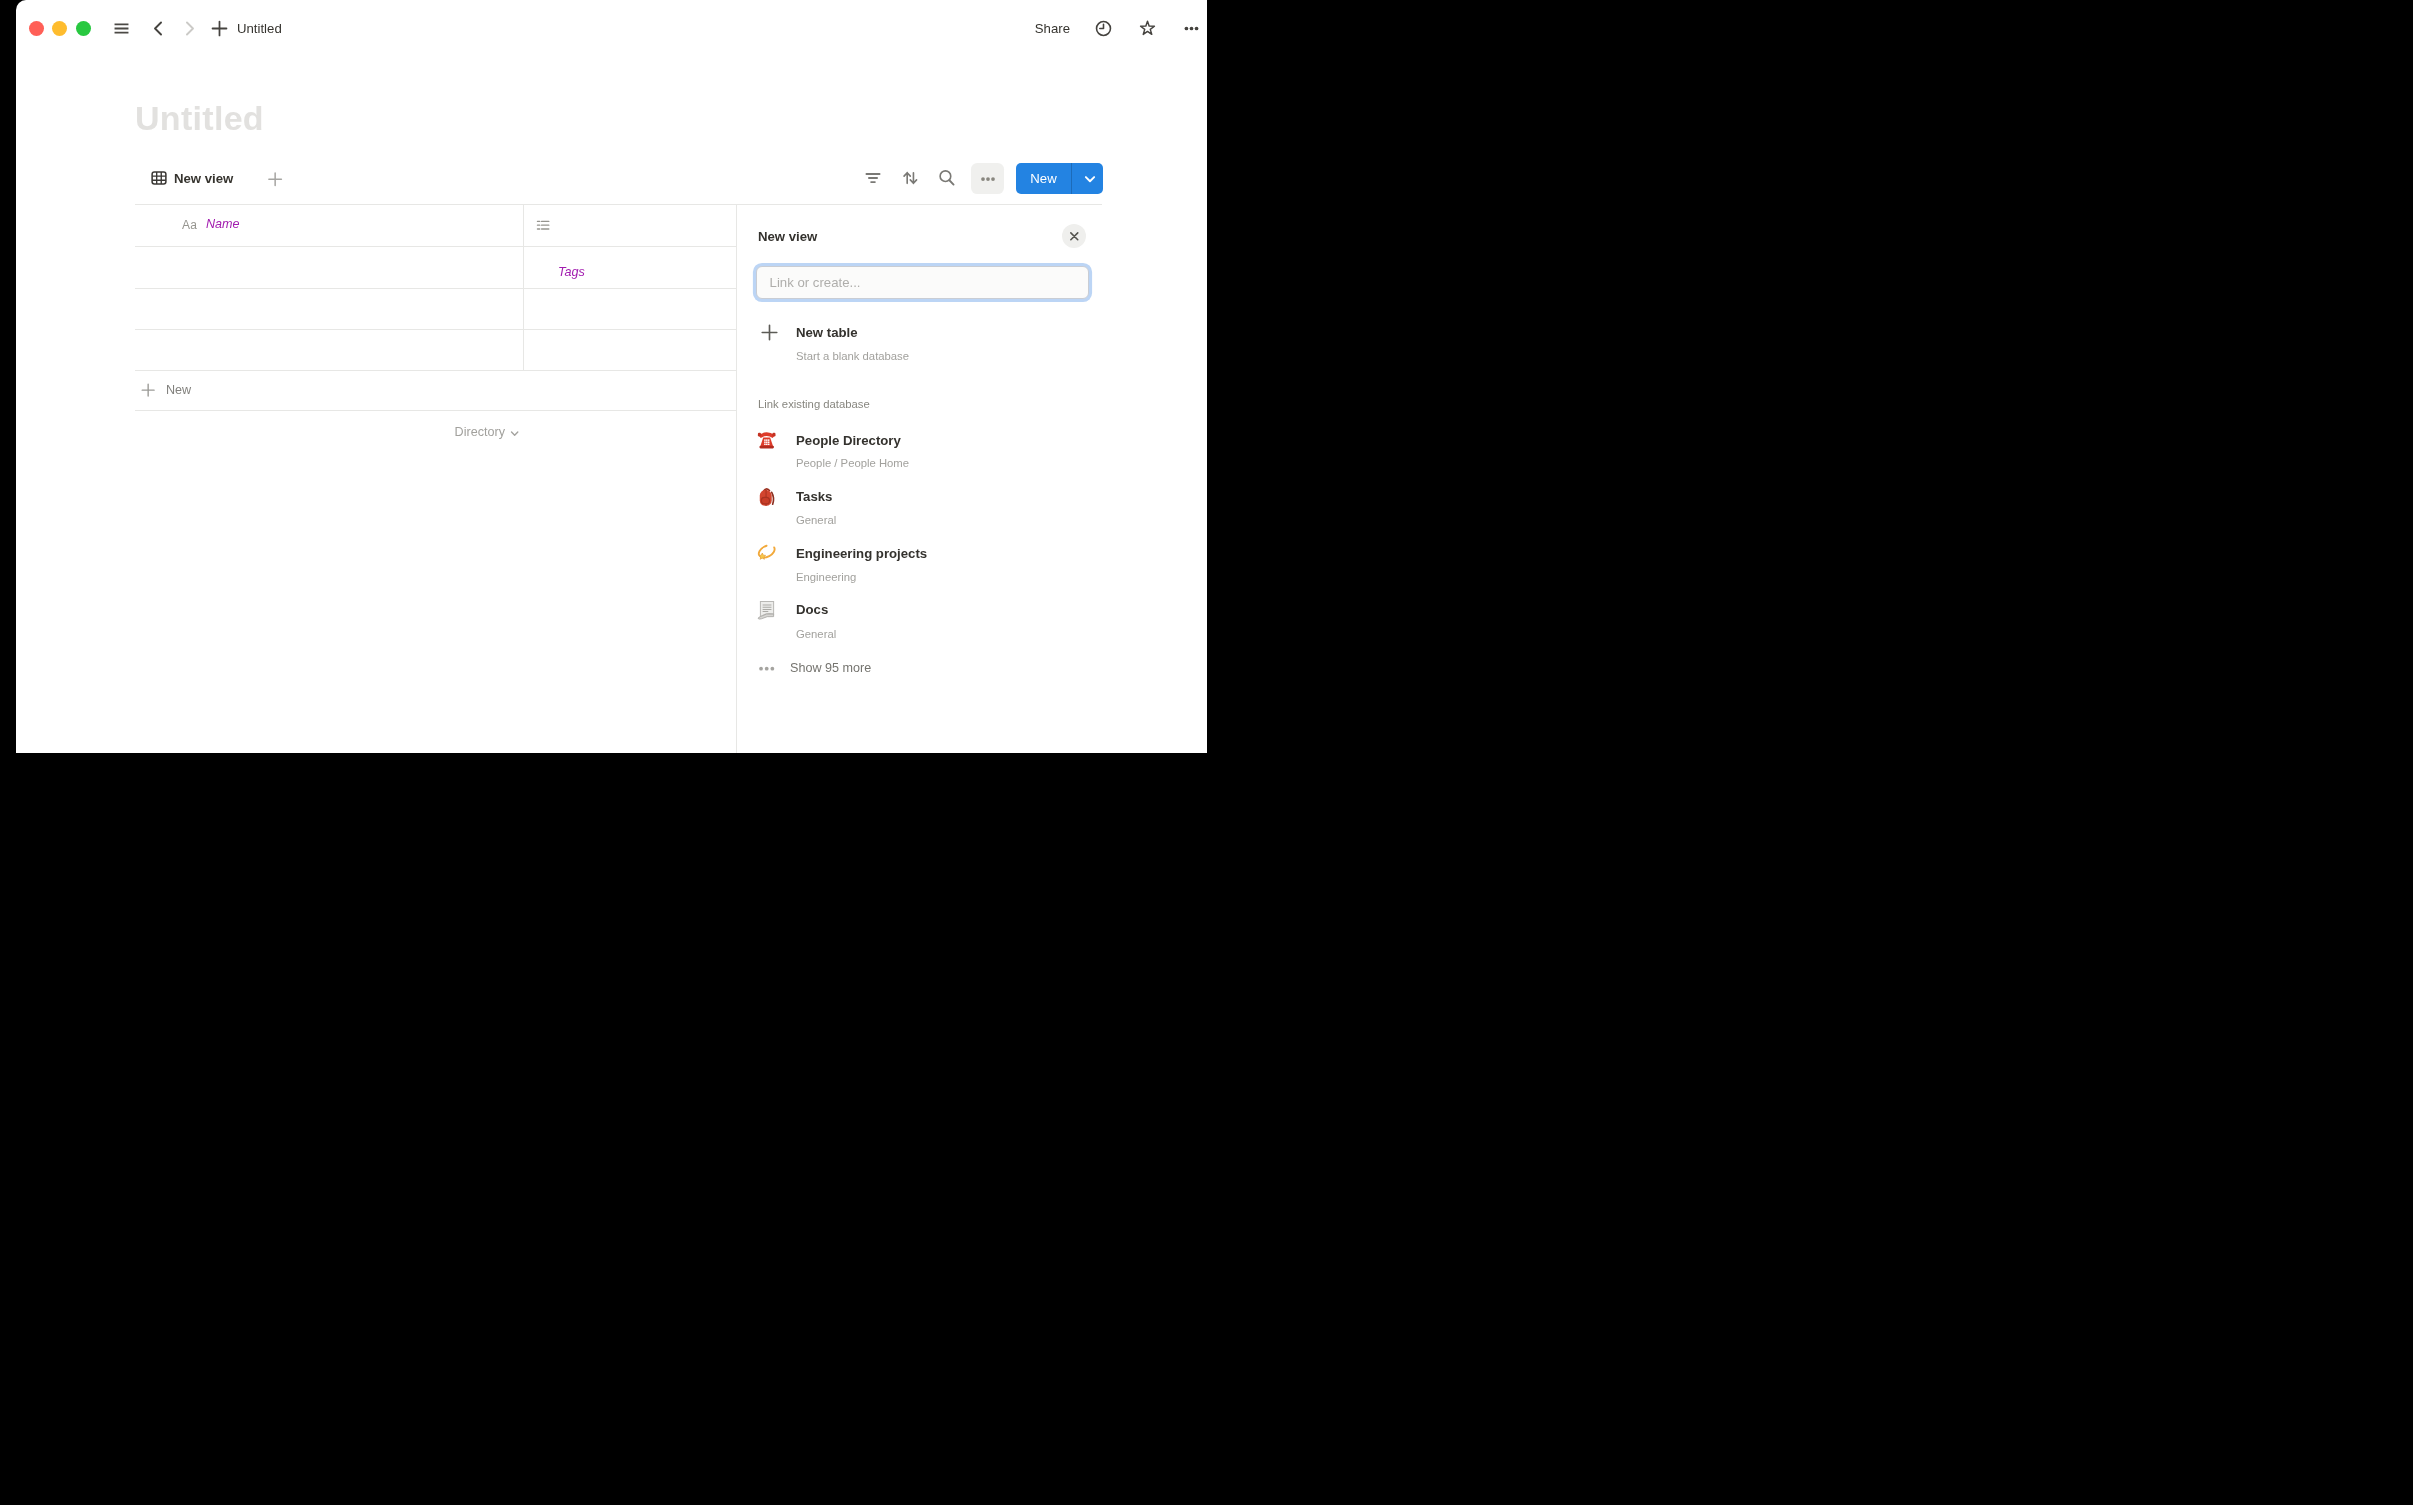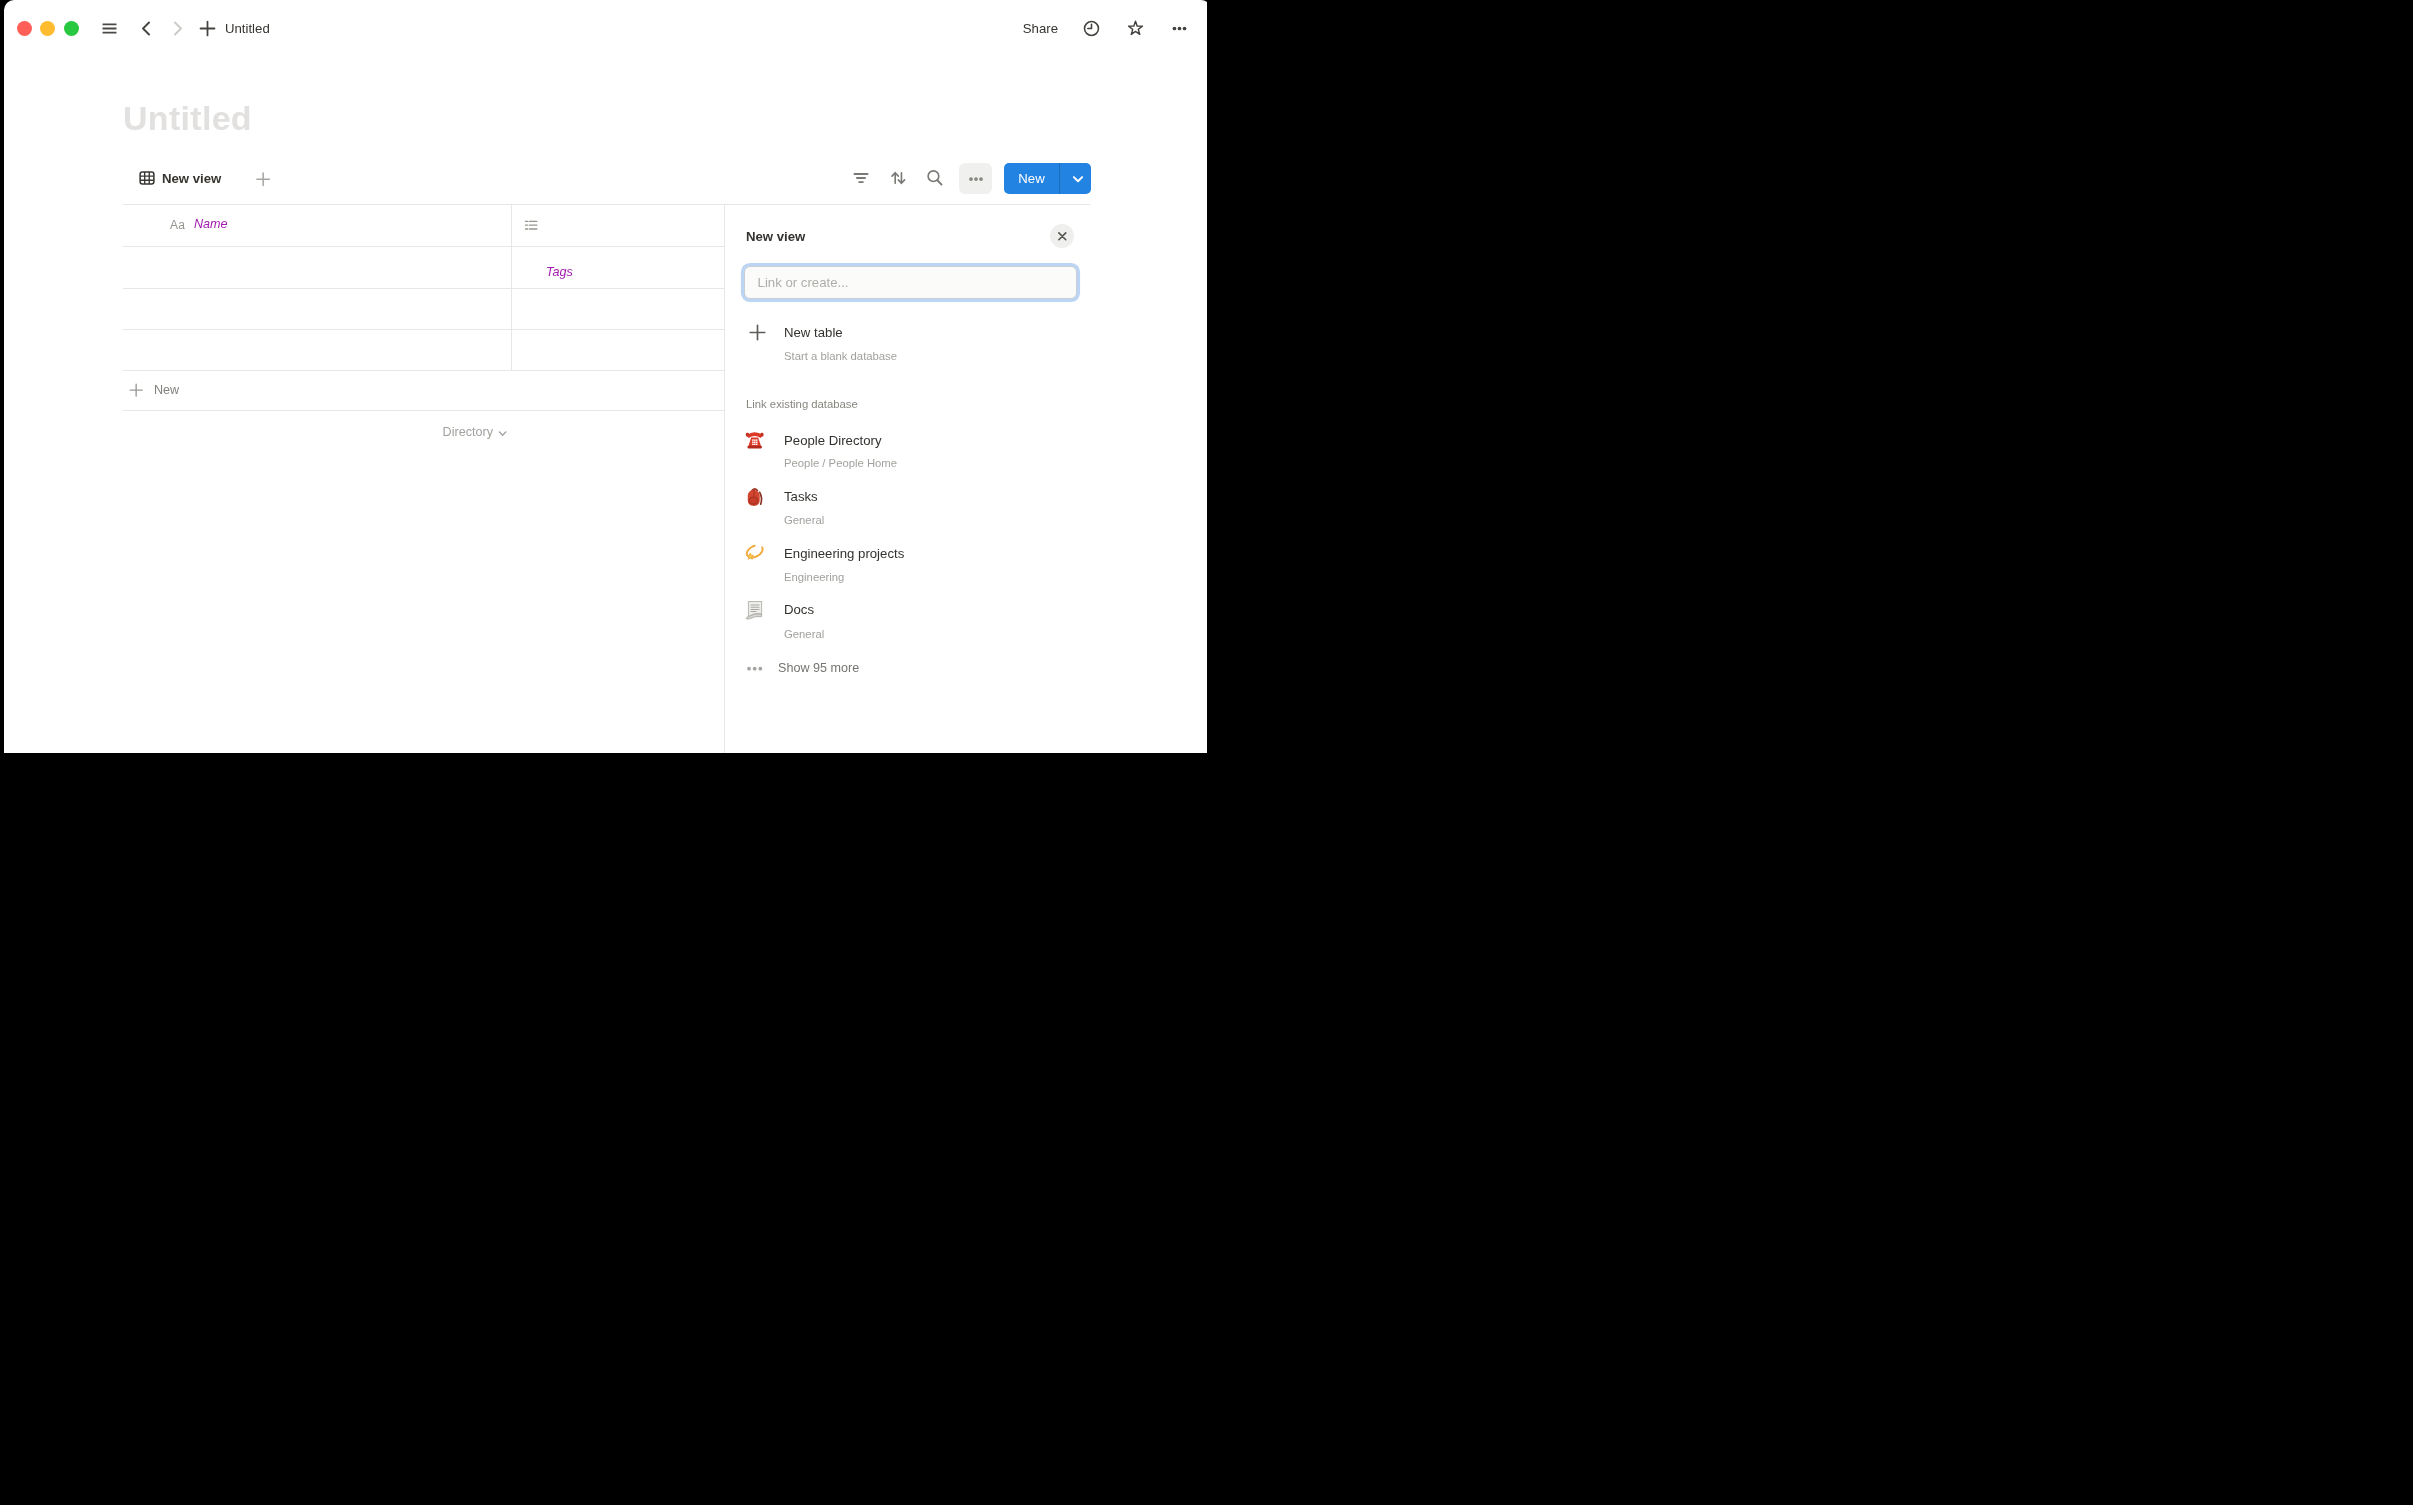--- a/index.html
+++ b/index.html
@@ -1,17 +1,17 @@
 <!DOCTYPE html>
 <html style="font-size:10px"><head>
 <meta charset="utf-8">
 <style>
   html,body{margin:0;padding:0;background:#000;}
   body{width:1207px;height:753px;position:relative;font-family:"Liberation Sans","DejaVu Sans",sans-serif;}
-  .window{position:absolute;left:4px;top:0;width:1207px;height:849px;background:#fff;border-radius:10px 10px 0 0;overflow:hidden;color:#34322E;}
+  .window{position:absolute;left:16px;top:0;width:1207px;height:849px;background:#fff;border-radius:10px 10px 0 0;overflow:hidden;color:#34322E;}
   .abs{position:absolute;}
   .icon{display:flex;align-items:center;justify-content:center;}
   svg{display:block;}
 
   
   .traffic{width:15px;height:15px;border-radius:50%;top:21px;}
   .t-red{left:12.6px;background:#FF5F57;}
   .t-yellow{left:36px;background:#FEBC2E;}
   .t-green{left:60px;background:#28C840;}
   .tab-title{left:221px;top:19.5px;font-size:13.2px;font-weight:500;color:#36342F;line-height:17px;}
@@ -36,21 +36,21 @@
   .row{left:119px;width:601px;height:41px;}
   .newrow-label{left:150px;top:382px;font-size:12.6px;color:#82817D;line-height:16.3px;}
   .calc{left:352px;top:424px;width:137px;text-align:right;font-size:12.6px;color:#A2A19D;line-height:16.3px;}
 
   
   .panel-title{left:742px;top:228px;font-size:13.2px;font-weight:600;color:#34322E;line-height:17px;}
   .close-btn{left:1046px;top:224px;width:24px;height:24px;border-radius:50%;background:#EFEFED;}
   .link-input{left:740px;top:266px;width:306px;height:31px;background:#FBFBFA;border:0.9px solid #C9CDD4;border-radius:6px;
     box-shadow:0 0 0 3.1px #BCD5F5;padding:0 12.6px;font-size:13.2px;color:#34322E;outline:none;font-family:inherit;}
   .link-input::placeholder{color:#AFAEAB;}
-  .opt-title{left:780px;font-size:13.2px;font-weight:400;color:#34322E;line-height:17px;}
+  .opt-title{left:780px;font-size:13.2px;font-weight:700;color:#34322E;line-height:17px;}
   .opt-sub{left:780px;font-size:11.3px;color:#A2A19D;line-height:14.5px;text-align:right;}
   .section-hdr{left:742px;top:397px;font-size:11.3px;color:#87867F;line-height:14.5px;}
   .show-more-label{left:774px;top:660px;font-size:12.6px;color:#75746F;line-height:16.3px;}
 </style>
 </head>
 <body>
 
 <div class="window">
 
   <div class="abs traffic t-red"></div>

